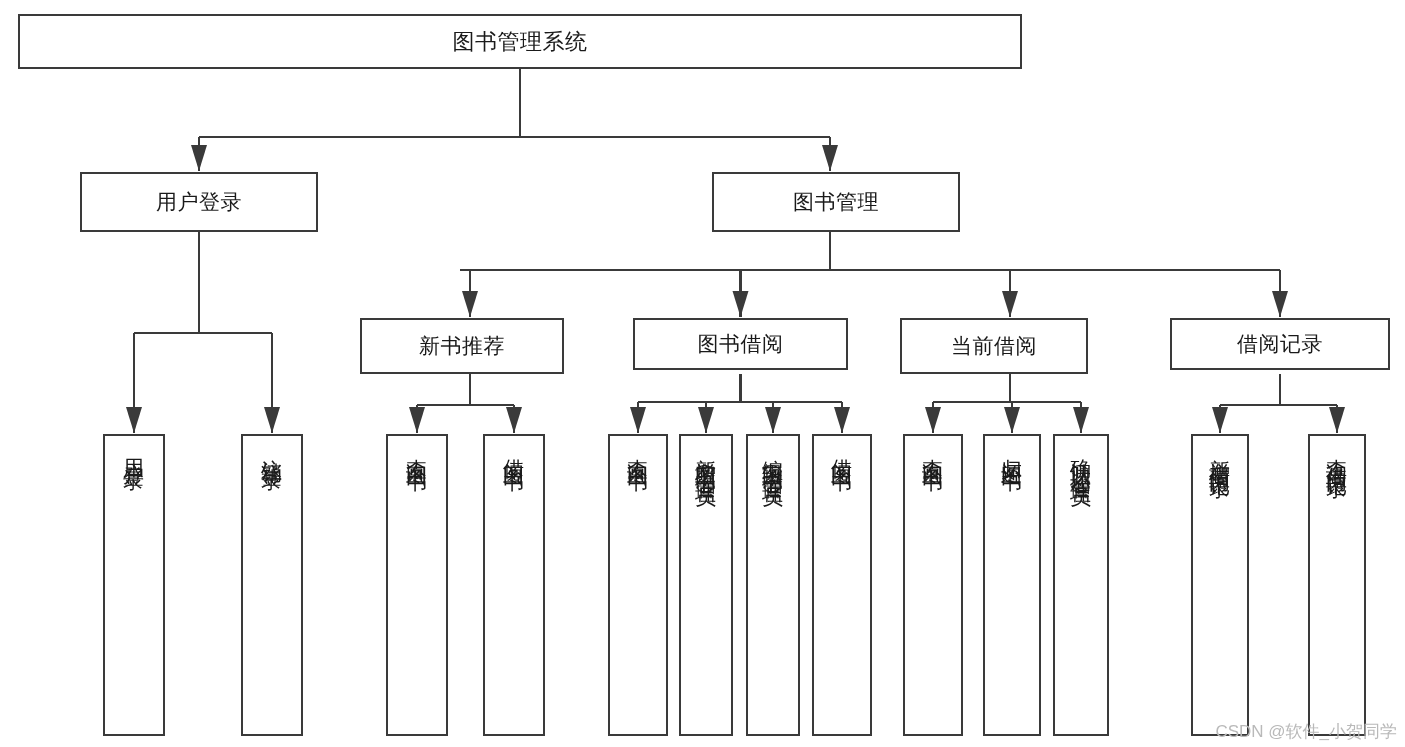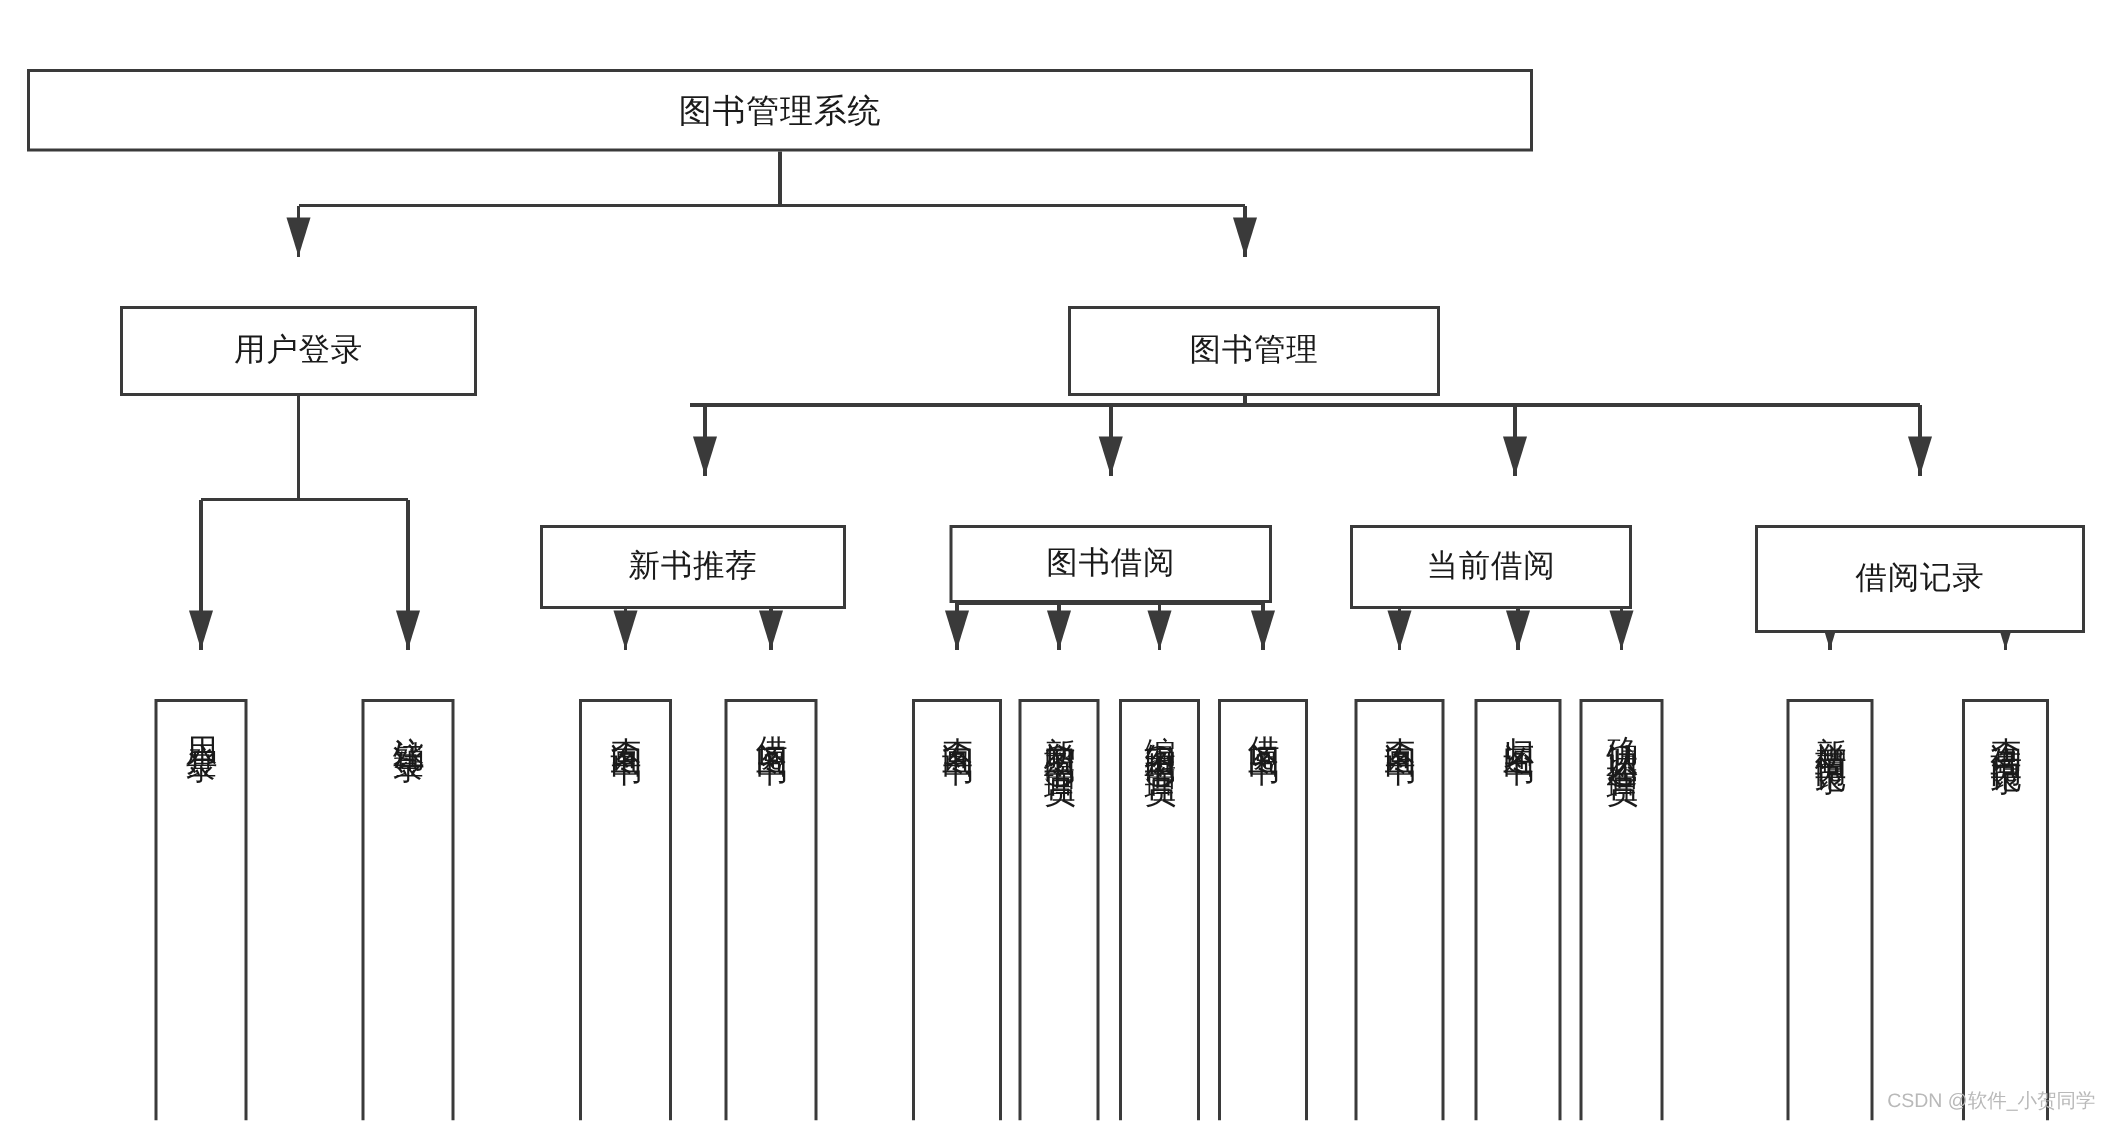--- a/index.html
+++ b/index.html
@@ -27,21 +27,20 @@
   }
   .node {
     position: absolute;
     box-sizing: border-box;
     background: #ffffff;
     border: 2px solid #3a3a3a;
     display: flex;
     align-items: center;
     justify-content: center;
     color: #1a1a1a;
-    margin-top: 32px;
   }
   .node-label {
     display: block;
     text-align: center;
     line-height: 1.18;
     letter-spacing: 0.5px;
   }
   .horizontal .node-label {
     writing-mode: horizontal-tb;
     font-size: 21px;
@@ -55,21 +54,21 @@
     text-orientation: upright;
     font-size: 21px;
     letter-spacing: 4px;
     line-height: 1.0;
   }
   .node.root .node-label { font-size: 22px; }
   #watermark {
     position: absolute;
     right: 8px;
     bottom: 4px;
-    font-size: 13px;
+    font-size: 17px;
     color: #b9b9b9;
     white-space: nowrap;
     user-select: none;
   }
 </style>
 </head>
 <body>
 
 <div id="canvas">
 
@@ -140,21 +139,21 @@
       </div>
       <div class="node horizontal" style="left: 360px; top: 318px; width: 204px; height: 56px;">
         <span class="node-label">新书推荐</span>
       </div>
       <div class="node horizontal" style="left: 633px; top: 318px; width: 215px; height: 52px;">
         <span class="node-label">图书借阅</span>
       </div>
       <div class="node horizontal" style="left: 900px; top: 318px; width: 188px; height: 56px;">
         <span class="node-label">当前借阅</span>
       </div>
-      <div class="node horizontal" style="left: 1170px; top: 318px; width: 220px; height: 72px;">
+      <div class="node horizontal" style="left: 1170px; top: 318px; width: 220px; height: 52px;">
         <span class="node-label">借阅记录</span>
       </div>
       <div class="node vertical" style="left: 103px; top: 434px; width: 62px; height: 302px;">
         <span class="node-label">用户登录</span>
       </div>
       <div class="node vertical" style="left: 241px; top: 434px; width: 62px; height: 302px;">
         <span class="node-label">注销登录</span>
       </div>
       <div class="node vertical" style="left: 386px; top: 434px; width: 62px; height: 302px;">
         <span class="node-label">查询图书</span>

